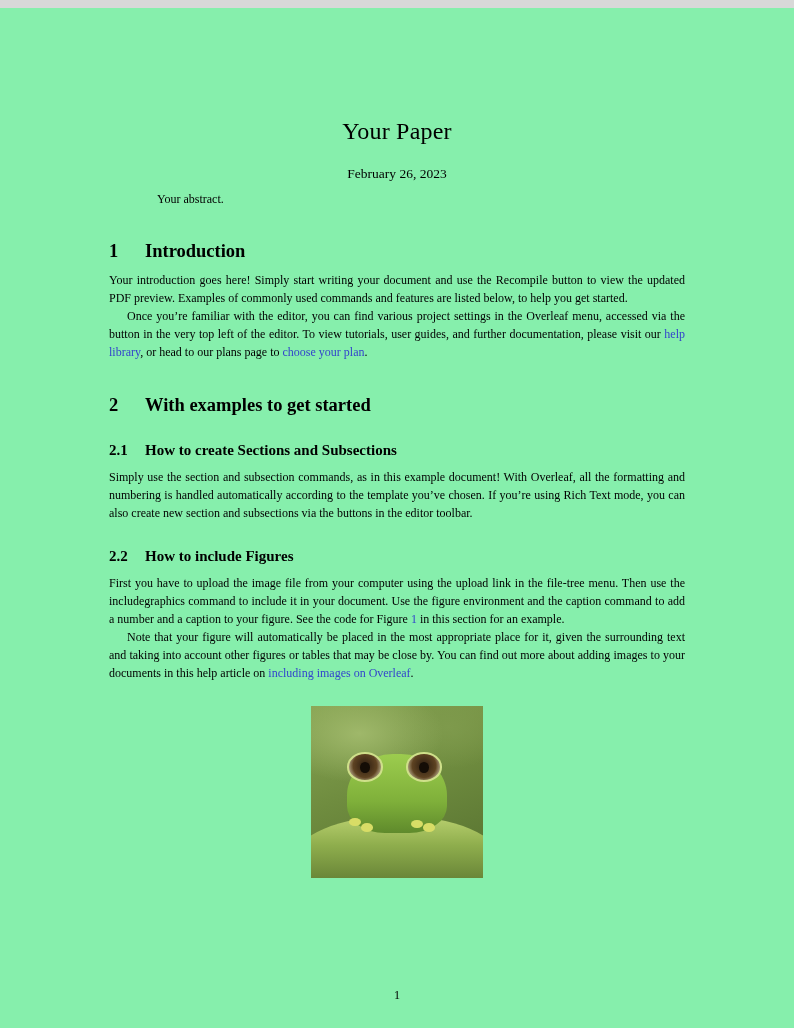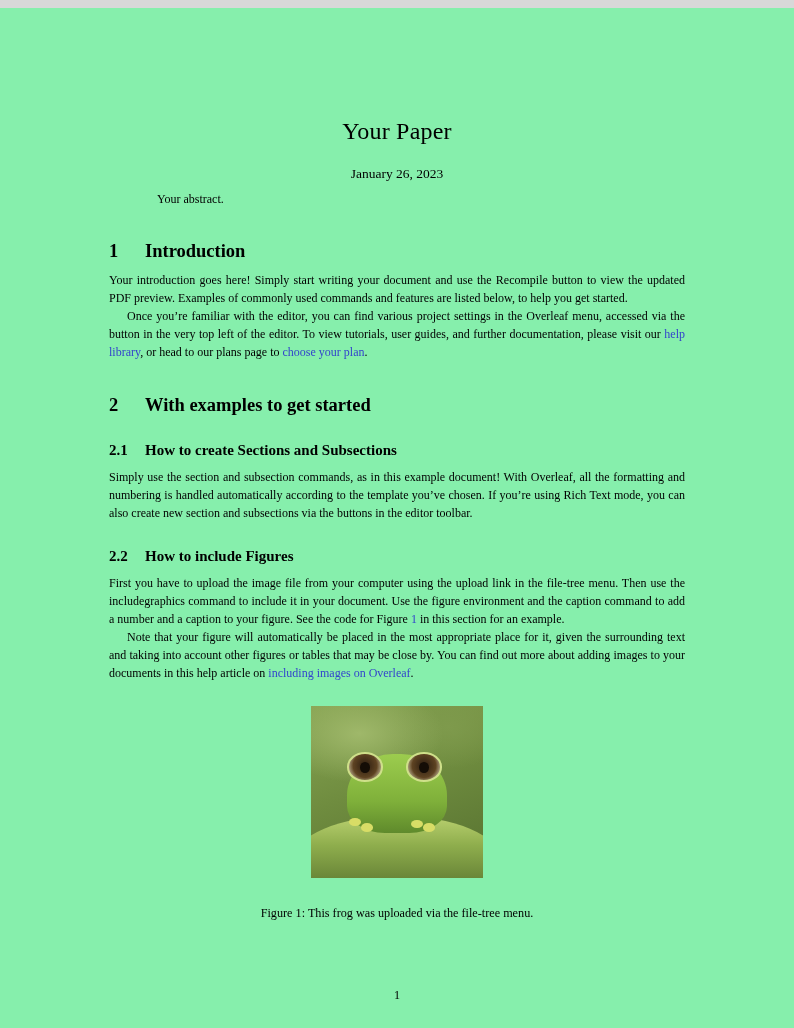--- a/index.html
+++ b/index.html
@@ -172,21 +172,21 @@
     font-size: 12.2px;
   }
 </style>
 </head>
 <body>
 
 <div class="page">
   <div class="content">
 
     <h1 class="doc-title">Your Paper</h1>
-    <div class="doc-date">January 26, 2023</div>
+    <div class="doc-date">February 26, 2023</div>
 
     <div class="abstract-body">Your abstract.</div>
 
     <h1 class="sec">
       <span class="num">1</span><span>Introduction</span>
     </h1>
 
     <p class="body">Your introduction goes here! Simply start writing your document and use the Recompile button to view the updated PDF preview. Examples of commonly used commands and features are listed below, to help you get started.</p>
 
     <p class="body indent"><span>Once you’re familiar with the editor, you can find various project settings in the Overleaf menu, accessed via the button in the very top left of the editor. To view tutorials, user guides, and further documentation, please visit our </span><a class="link" href="#">help library</a><span>, or head to our plans page to </span><a class="link" href="#">choose your plan</a><span>.</span></p>
@@ -218,19 +218,18 @@
             <div class="fig-pupil"></div>
           </div>
         <div class="fig-eye right">
             <div class="fig-pupil"></div>
           </div>
         <div class="fig-toe t1"></div>
         <div class="fig-toe t2"></div>
         <div class="fig-toe t3"></div>
         <div class="fig-toe t4"></div>
       </div>
-      <div class="fig-caption">Figure 1: This frog was uploaded via the file-tree menu.</div>
     </div>
 
   </div>
 
   <div class="page-number">1</div>
 </div>
 
 </body></html>

